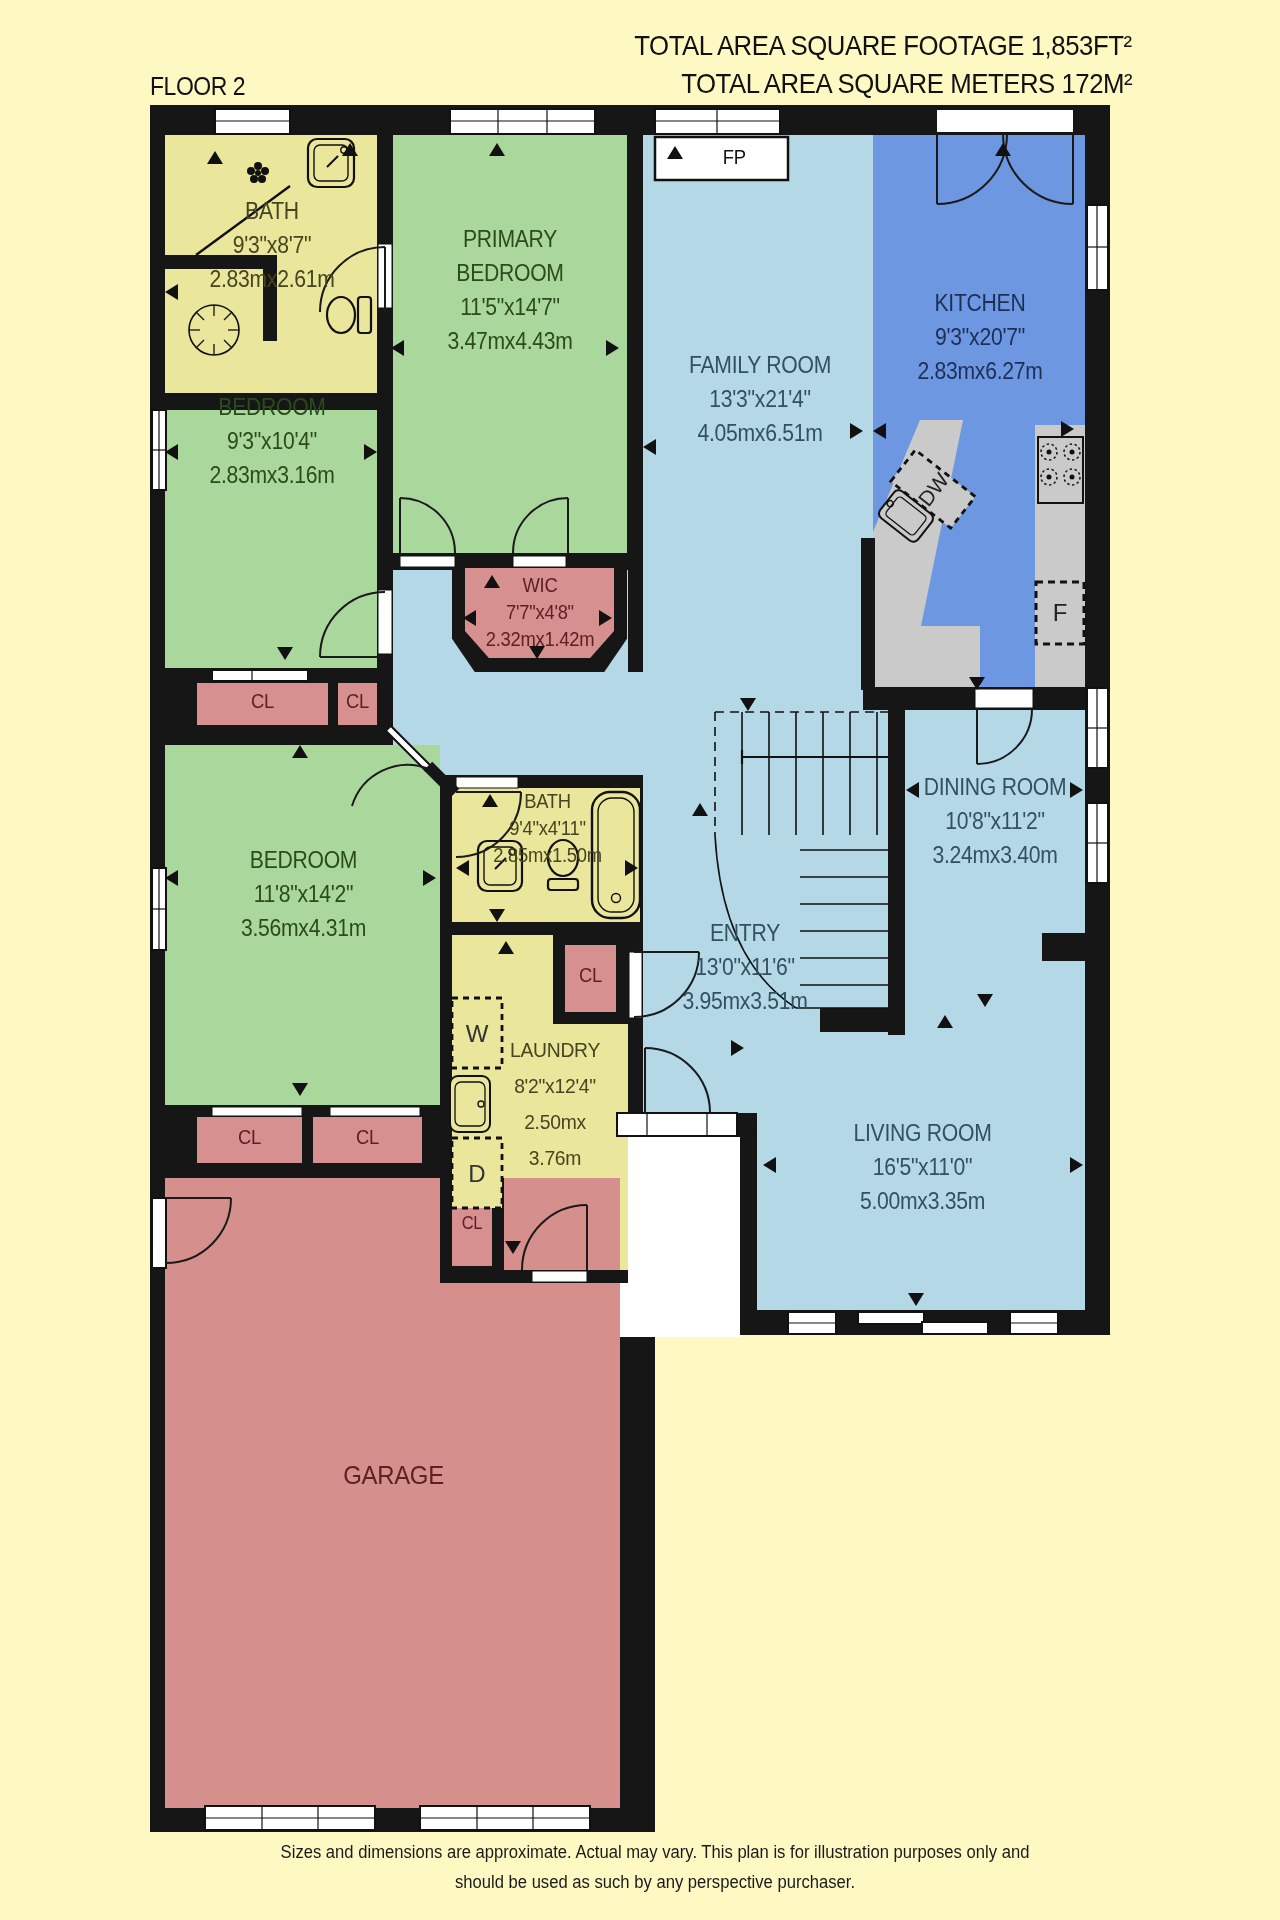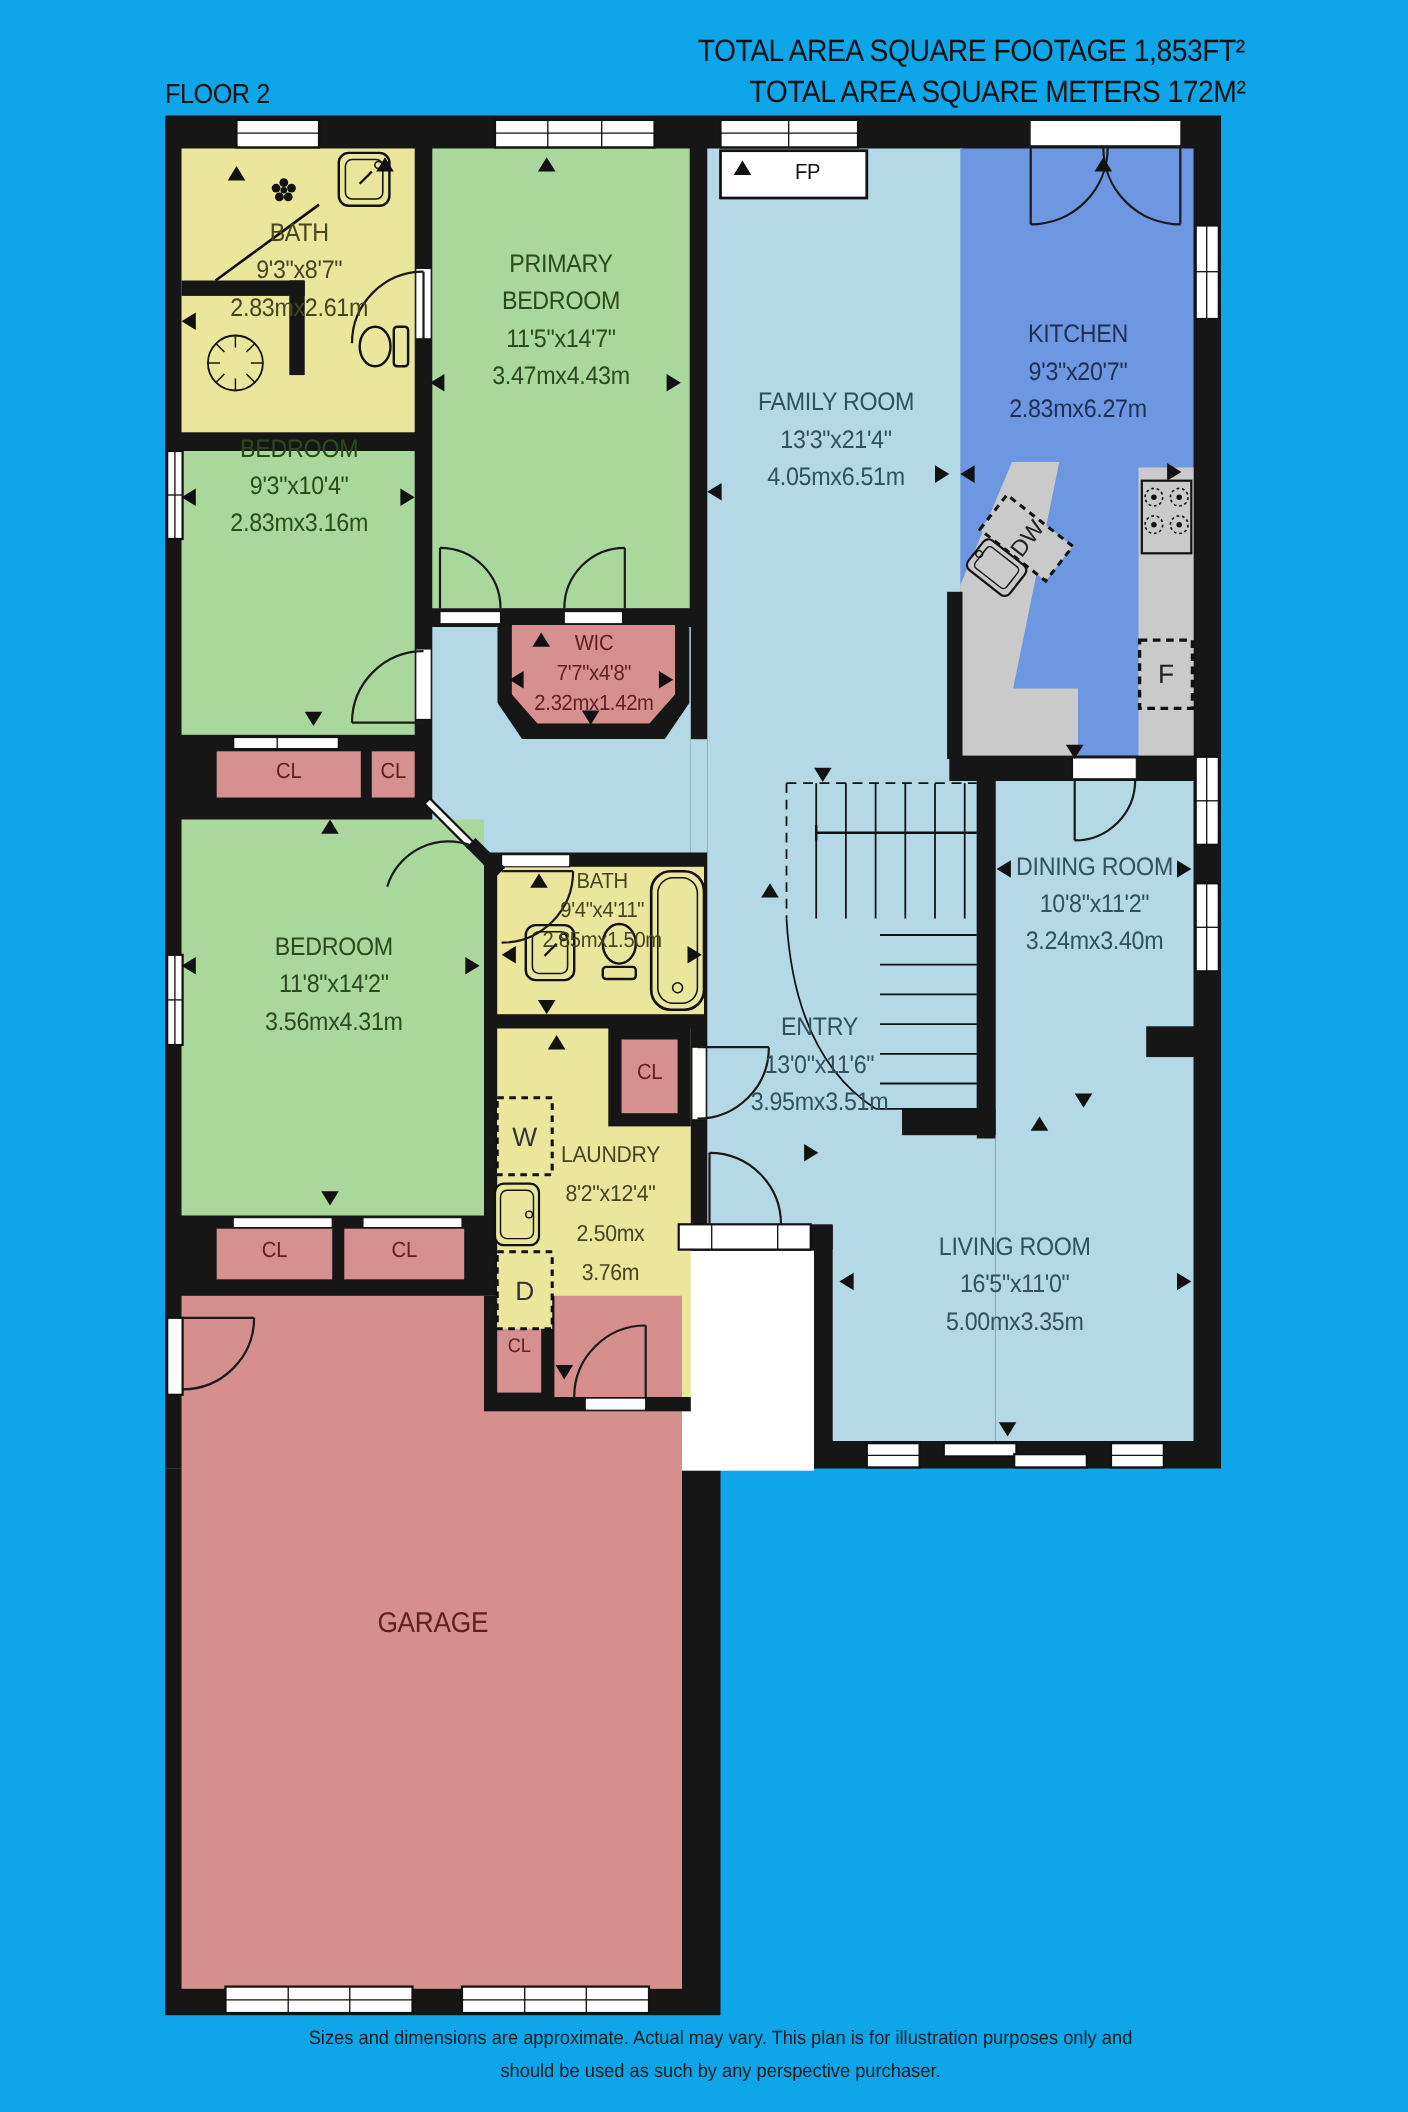--- a/index.html
+++ b/index.html
@@ -1,16 +1,16 @@
 <!DOCTYPE html>
 <html><head>
 <meta charset="utf-8">
 <style>
   html,body{margin:0;padding:0;background:#ffffff;}
-  #page{position:relative;width:1280px;height:1920px;background:#0ea5e9;overflow:hidden;
+  #page{position:relative;width:1280px;height:1920px;background:#fef9c3;overflow:hidden;
         font-family:"Liberation Sans",sans-serif;}
   .wallblock{position:absolute;background:#161616;}
   .floor{position:absolute;}
   .f-blue{background:#b4d8e6;}
   .f-kblue{background:#6d97e0;}
   .f-green{background:#aad79b;}
   .f-yellow{background:#eae69c;}
   .f-pink{background:#d69090;}
   .f-garage{background:#d58f8c;}
   .f-white{background:#ffffff;}

